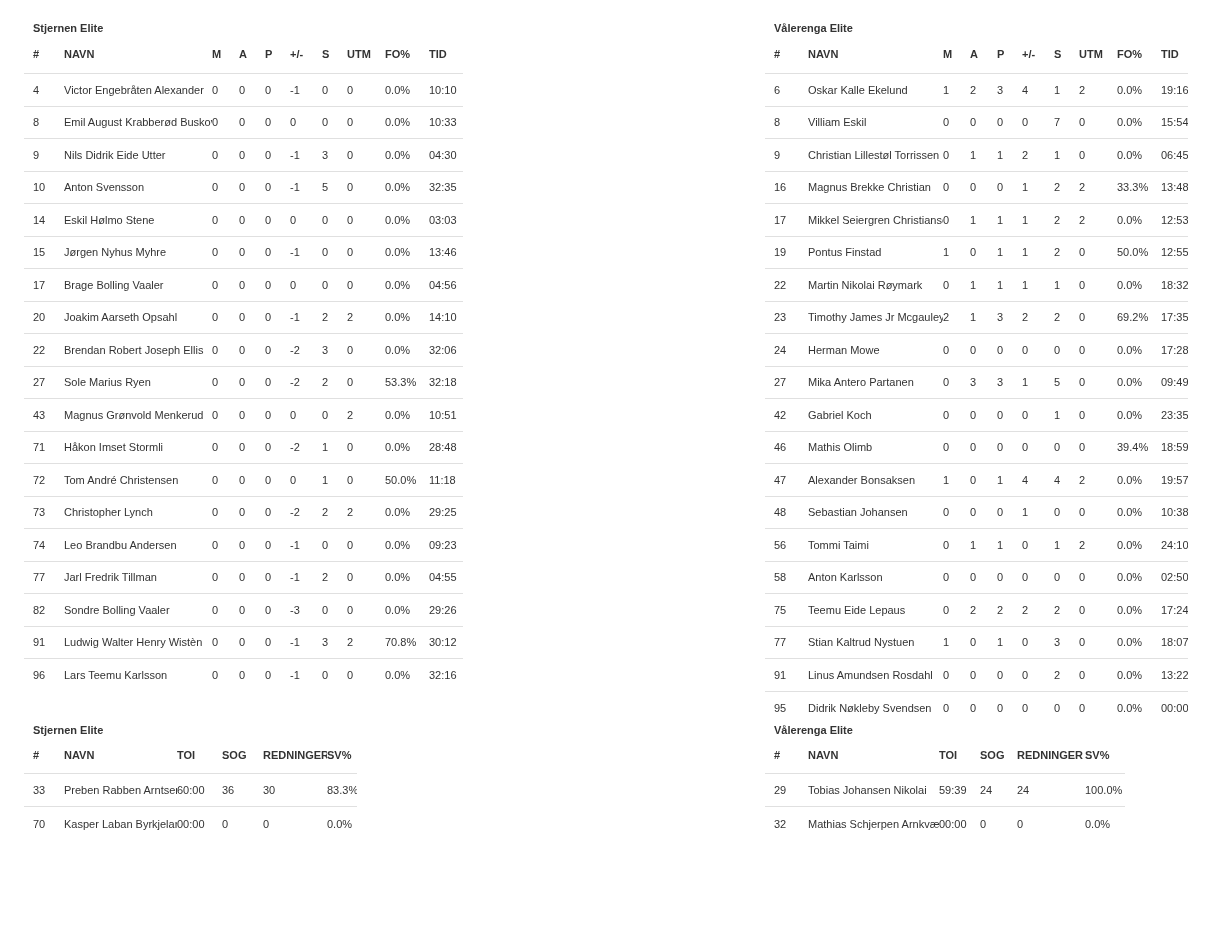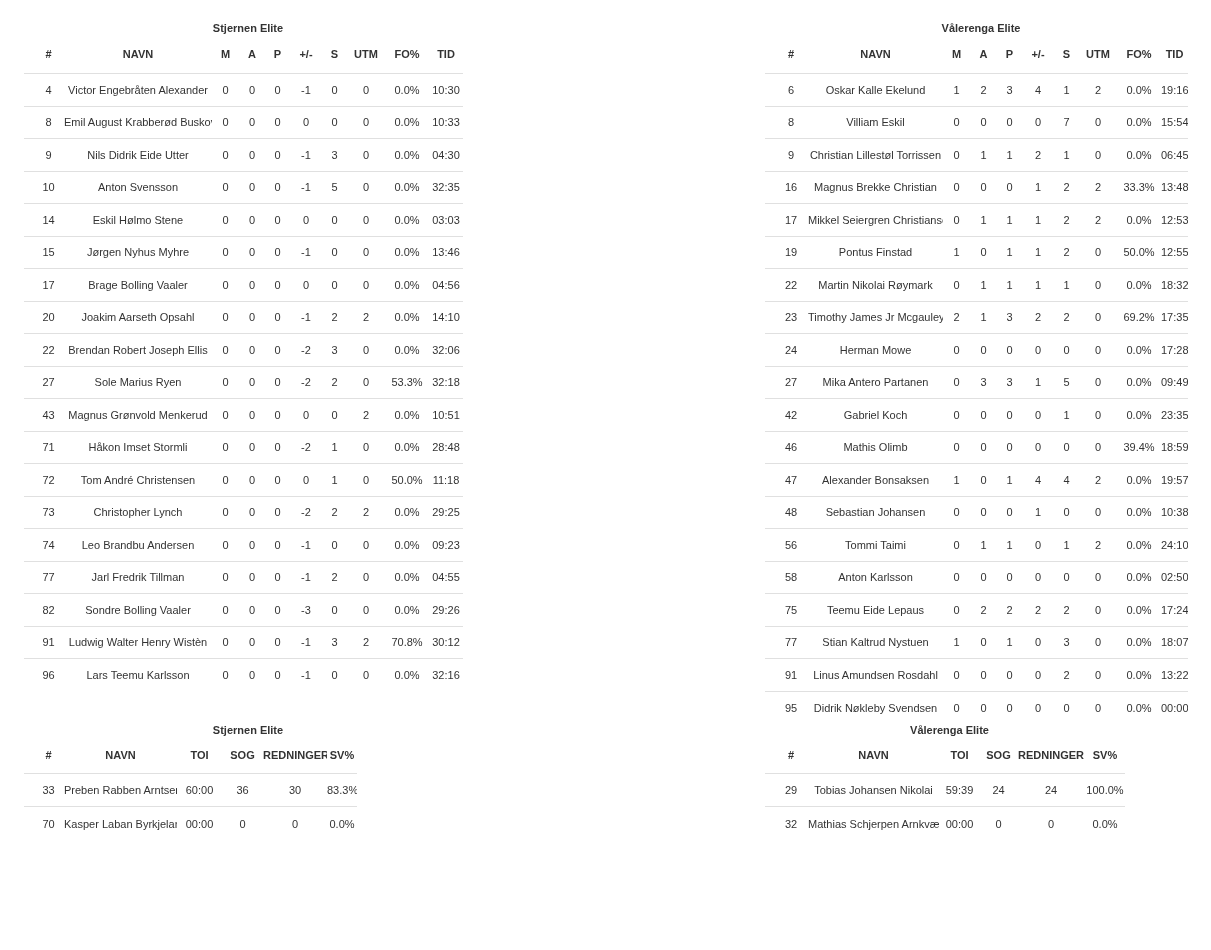--- a/index.html
+++ b/index.html
@@ -10,21 +10,21 @@
     font-family: "Liberation Sans", sans-serif;
     color: #333333;
     overflow: hidden;
   }
   main { padding-top: 22px; }
   h1.section-title {
     font-size: 17px; line-height: 19px; font-weight: 700;
     margin: 0 0 12px 24px; color: #222222; letter-spacing: 0.2px;
   }
   h1.section-title.goalies { margin-top: 32px; }
-  .tables-row { display: flex; align-items: flex-start; text-align: center; }
+  .tables-row { display: flex; align-items: flex-start; }
   .col-left { margin-left: 24px; width: 439px; }
   .col-right { margin-left: 302px; }
   .team-title {
     font-size: 11px; line-height: 13px; font-weight: 700;
     padding-left: 9px; color: #333333;
   }
   .table { }
   .thead, .trow {
     display: grid;
     grid-template-columns: var(--cols);
@@ -78,21 +78,21 @@
             <div class="trow">
               <div class="cell">4</div>
               <div class="cell">Victor Engebråten Alexander</div>
               <div class="cell">0</div>
               <div class="cell">0</div>
               <div class="cell">0</div>
               <div class="cell">-1</div>
               <div class="cell">0</div>
               <div class="cell">0</div>
               <div class="cell">0.0%</div>
-              <div class="cell">10:30</div>
+              <div class="cell">10:10</div>
             </div>
             <div class="trow">
               <div class="cell">8</div>
               <div class="cell">Emil August Krabberød Buskoven</div>
               <div class="cell">0</div>
               <div class="cell">0</div>
               <div class="cell">0</div>
               <div class="cell">0</div>
               <div class="cell">0</div>
               <div class="cell">0</div>

